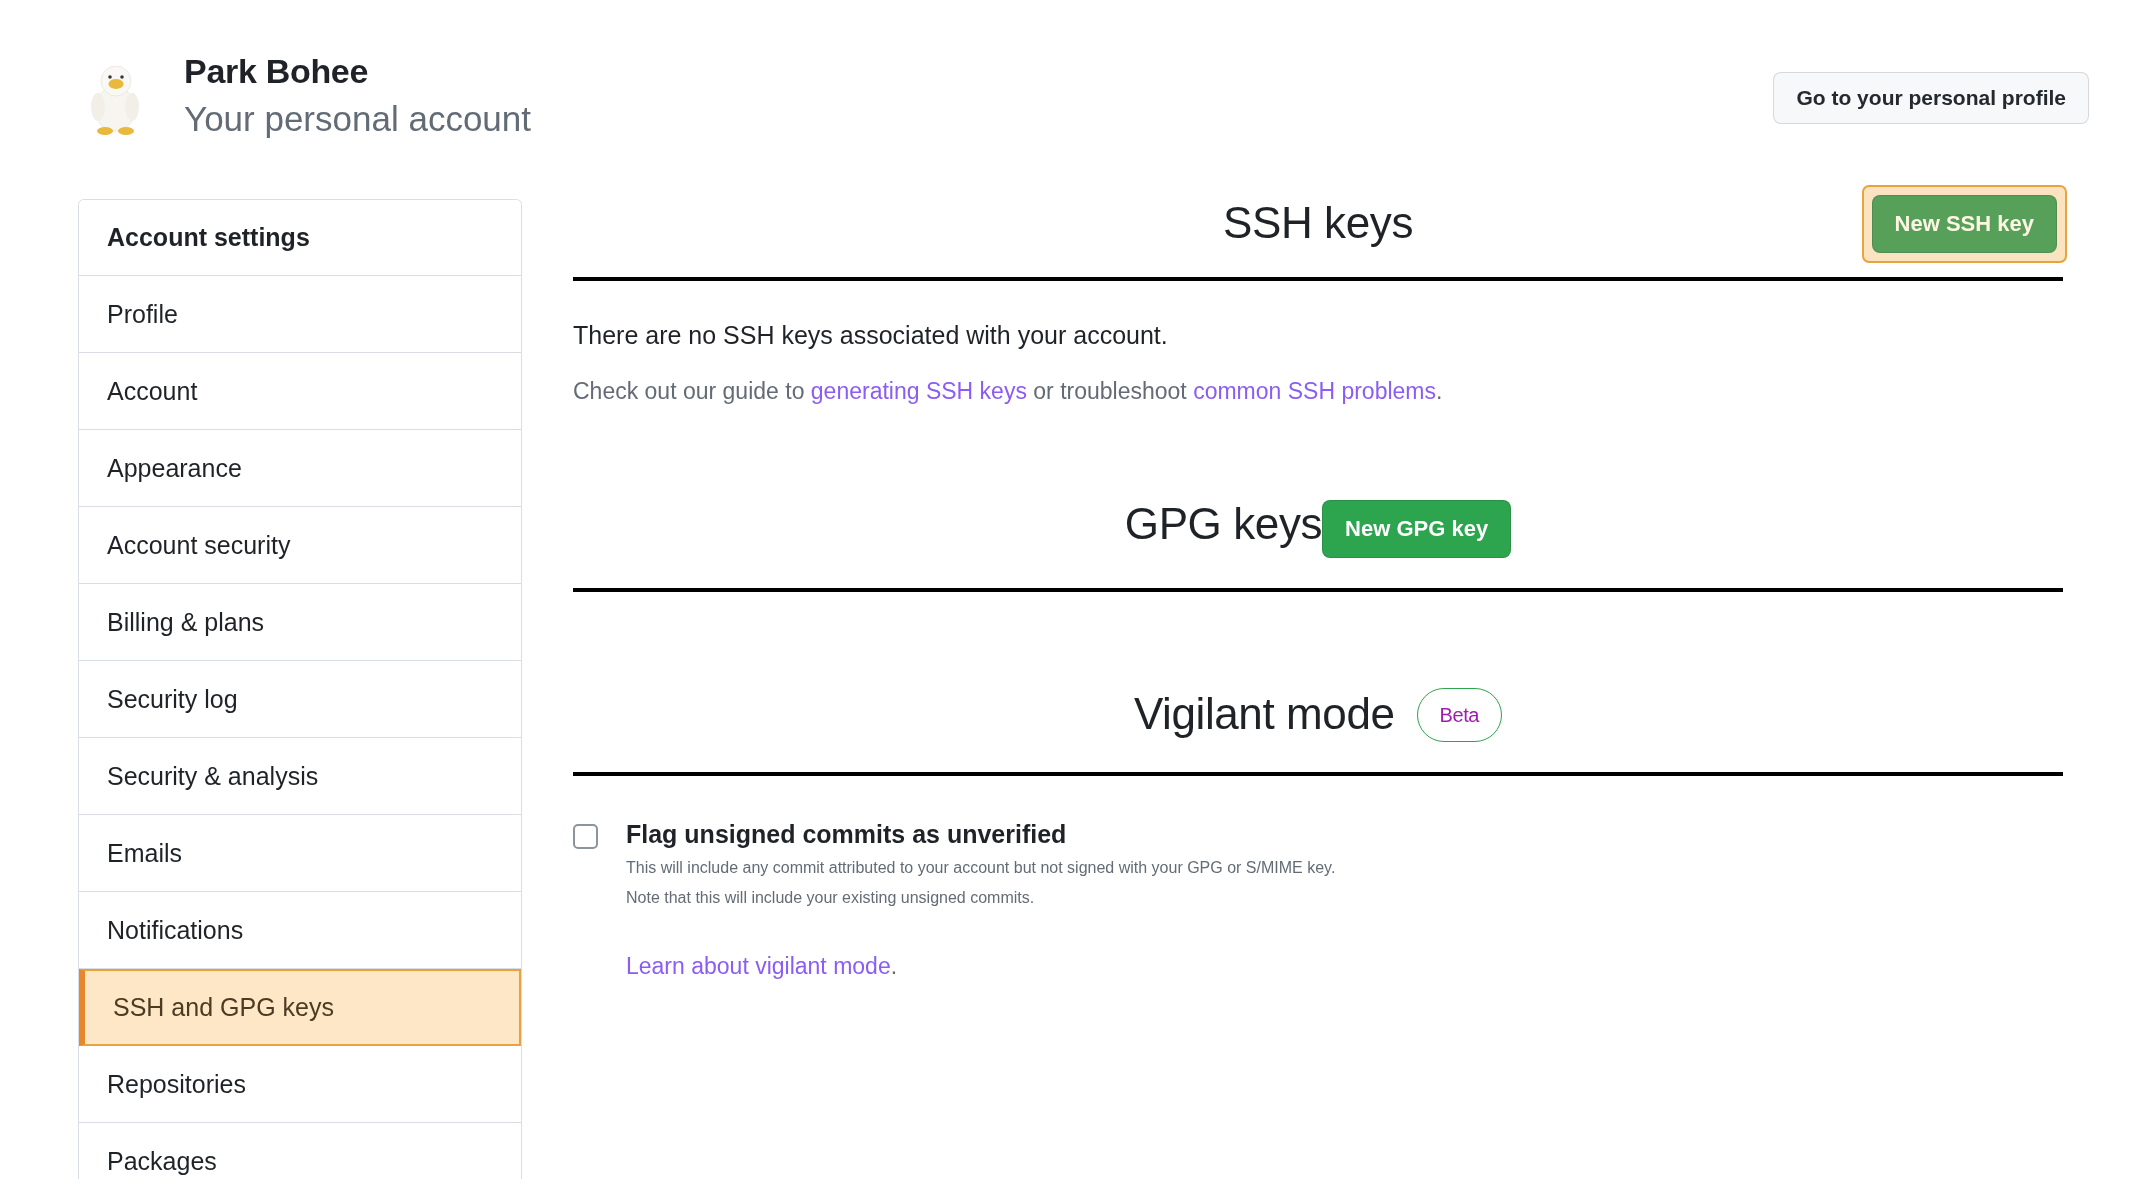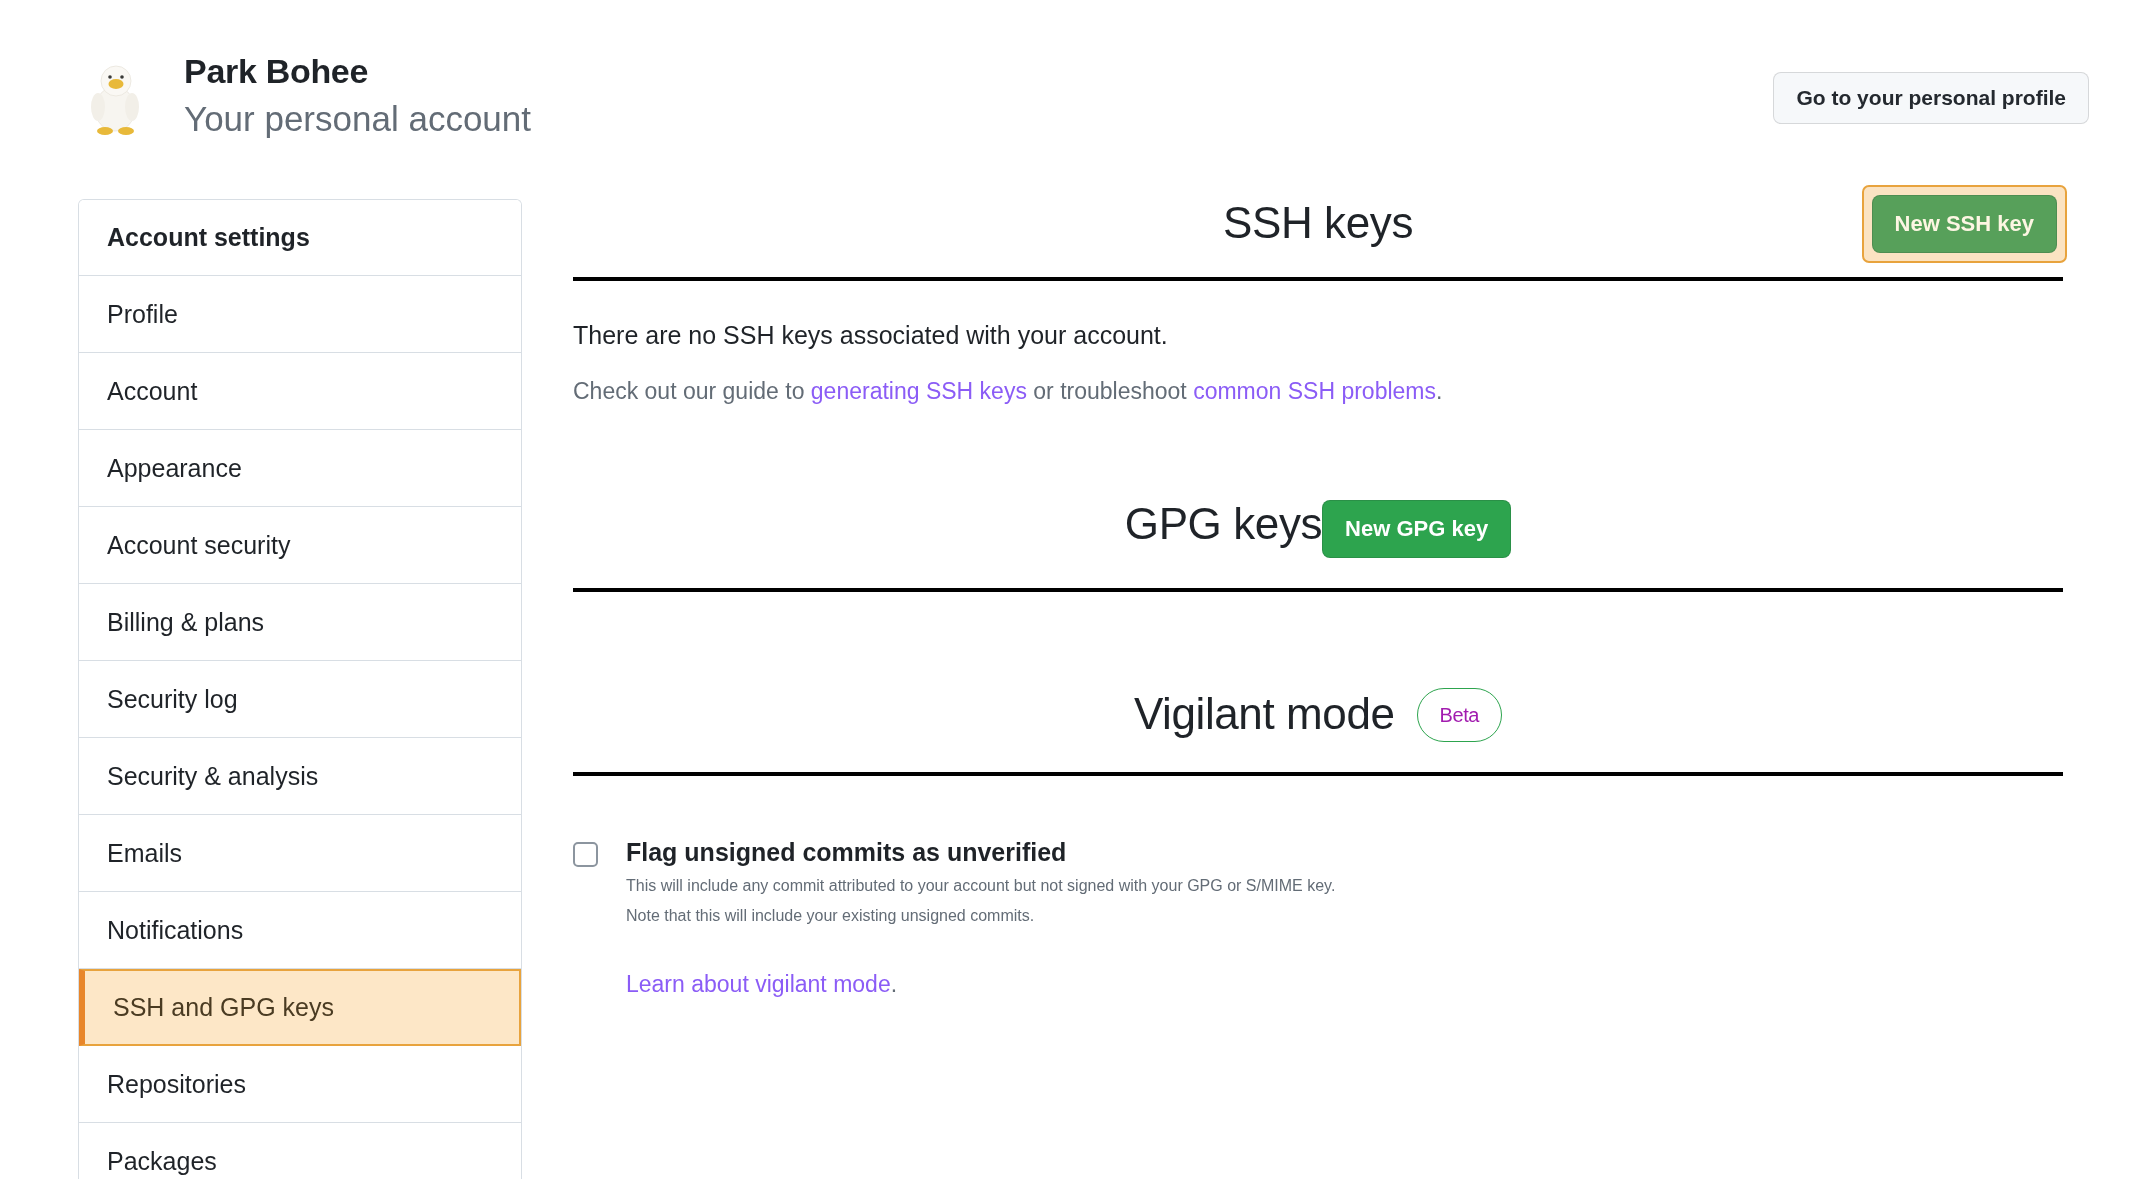--- a/index.html
+++ b/index.html
@@ -205,21 +205,21 @@
     color: #8b5cf6;
     text-decoration: none;
     cursor: pointer;
   }
 
   .spacer-lg { height: 92px; }
   .spacer-xl { height: 96px; }
 
   
   .vigilant-body {
-    margin-top: 60px;
+    margin-top: 42px;
     display: flex;
     align-items: flex-start;
   }
   .checkbox {
     width: 25px;
     height: 25px;
     flex: 0 0 25px;
     border: 2px solid #8c959f;
     border-radius: 5px;
     background: #ffffff;

